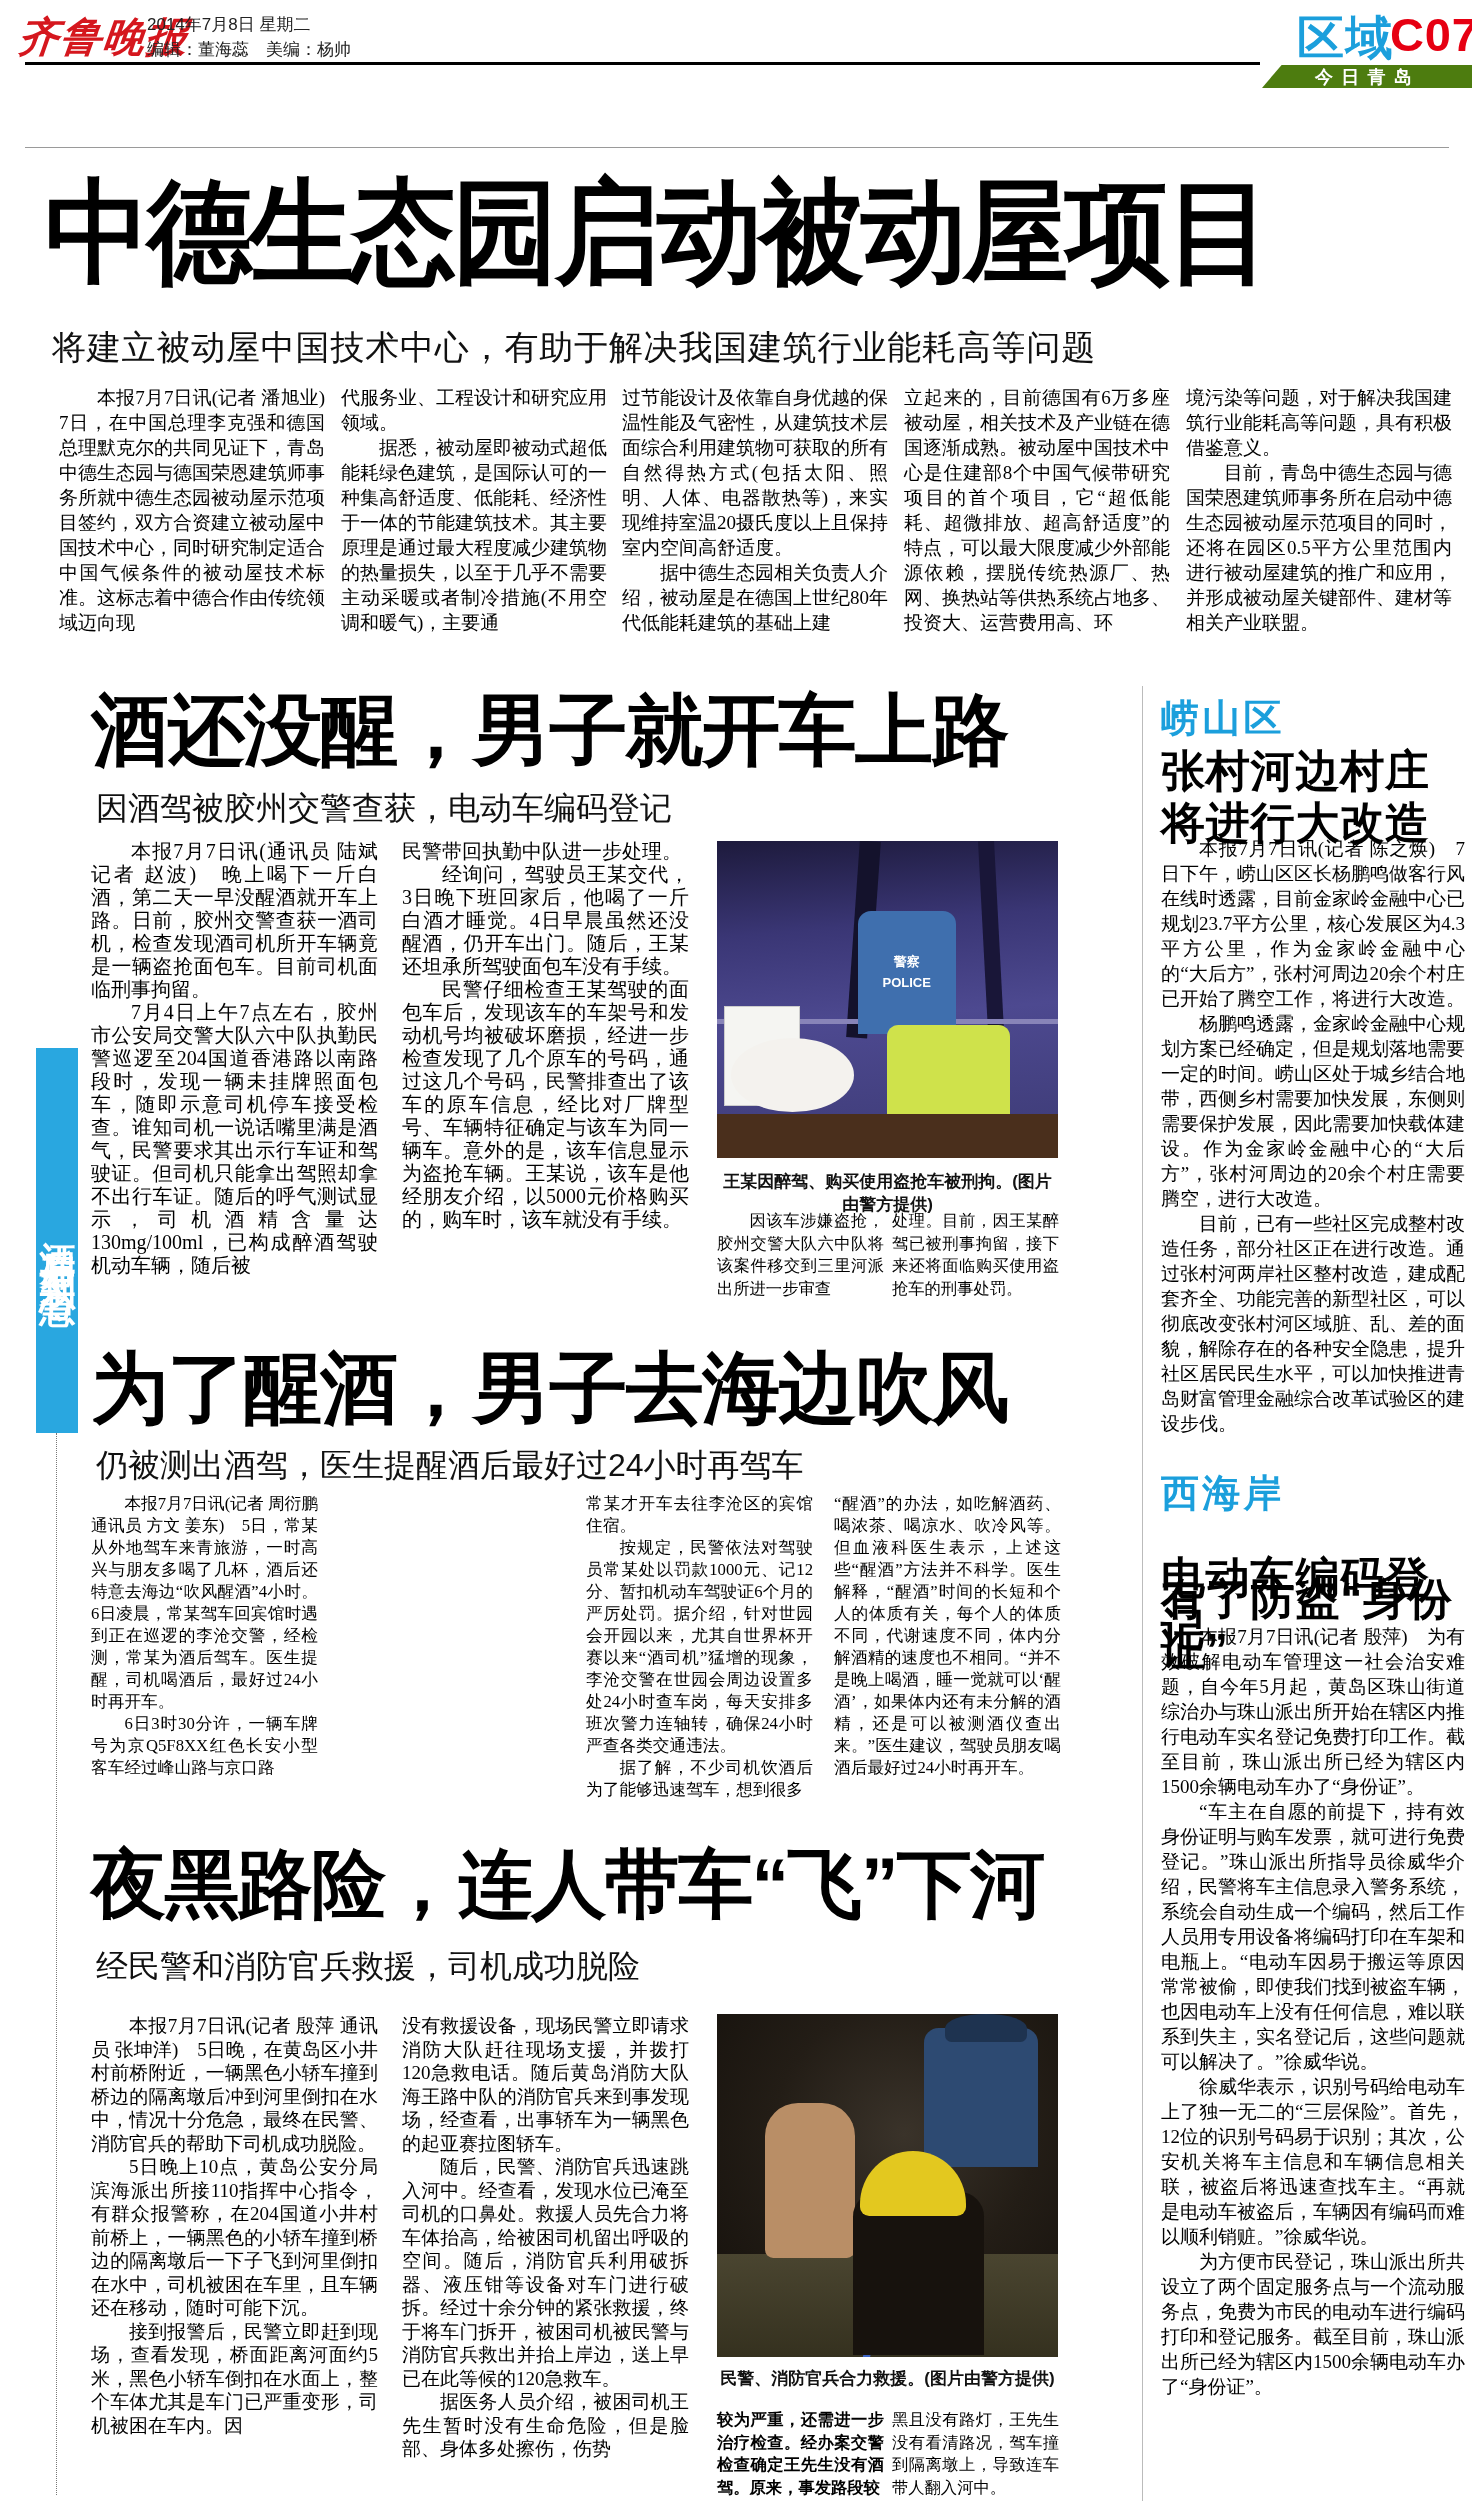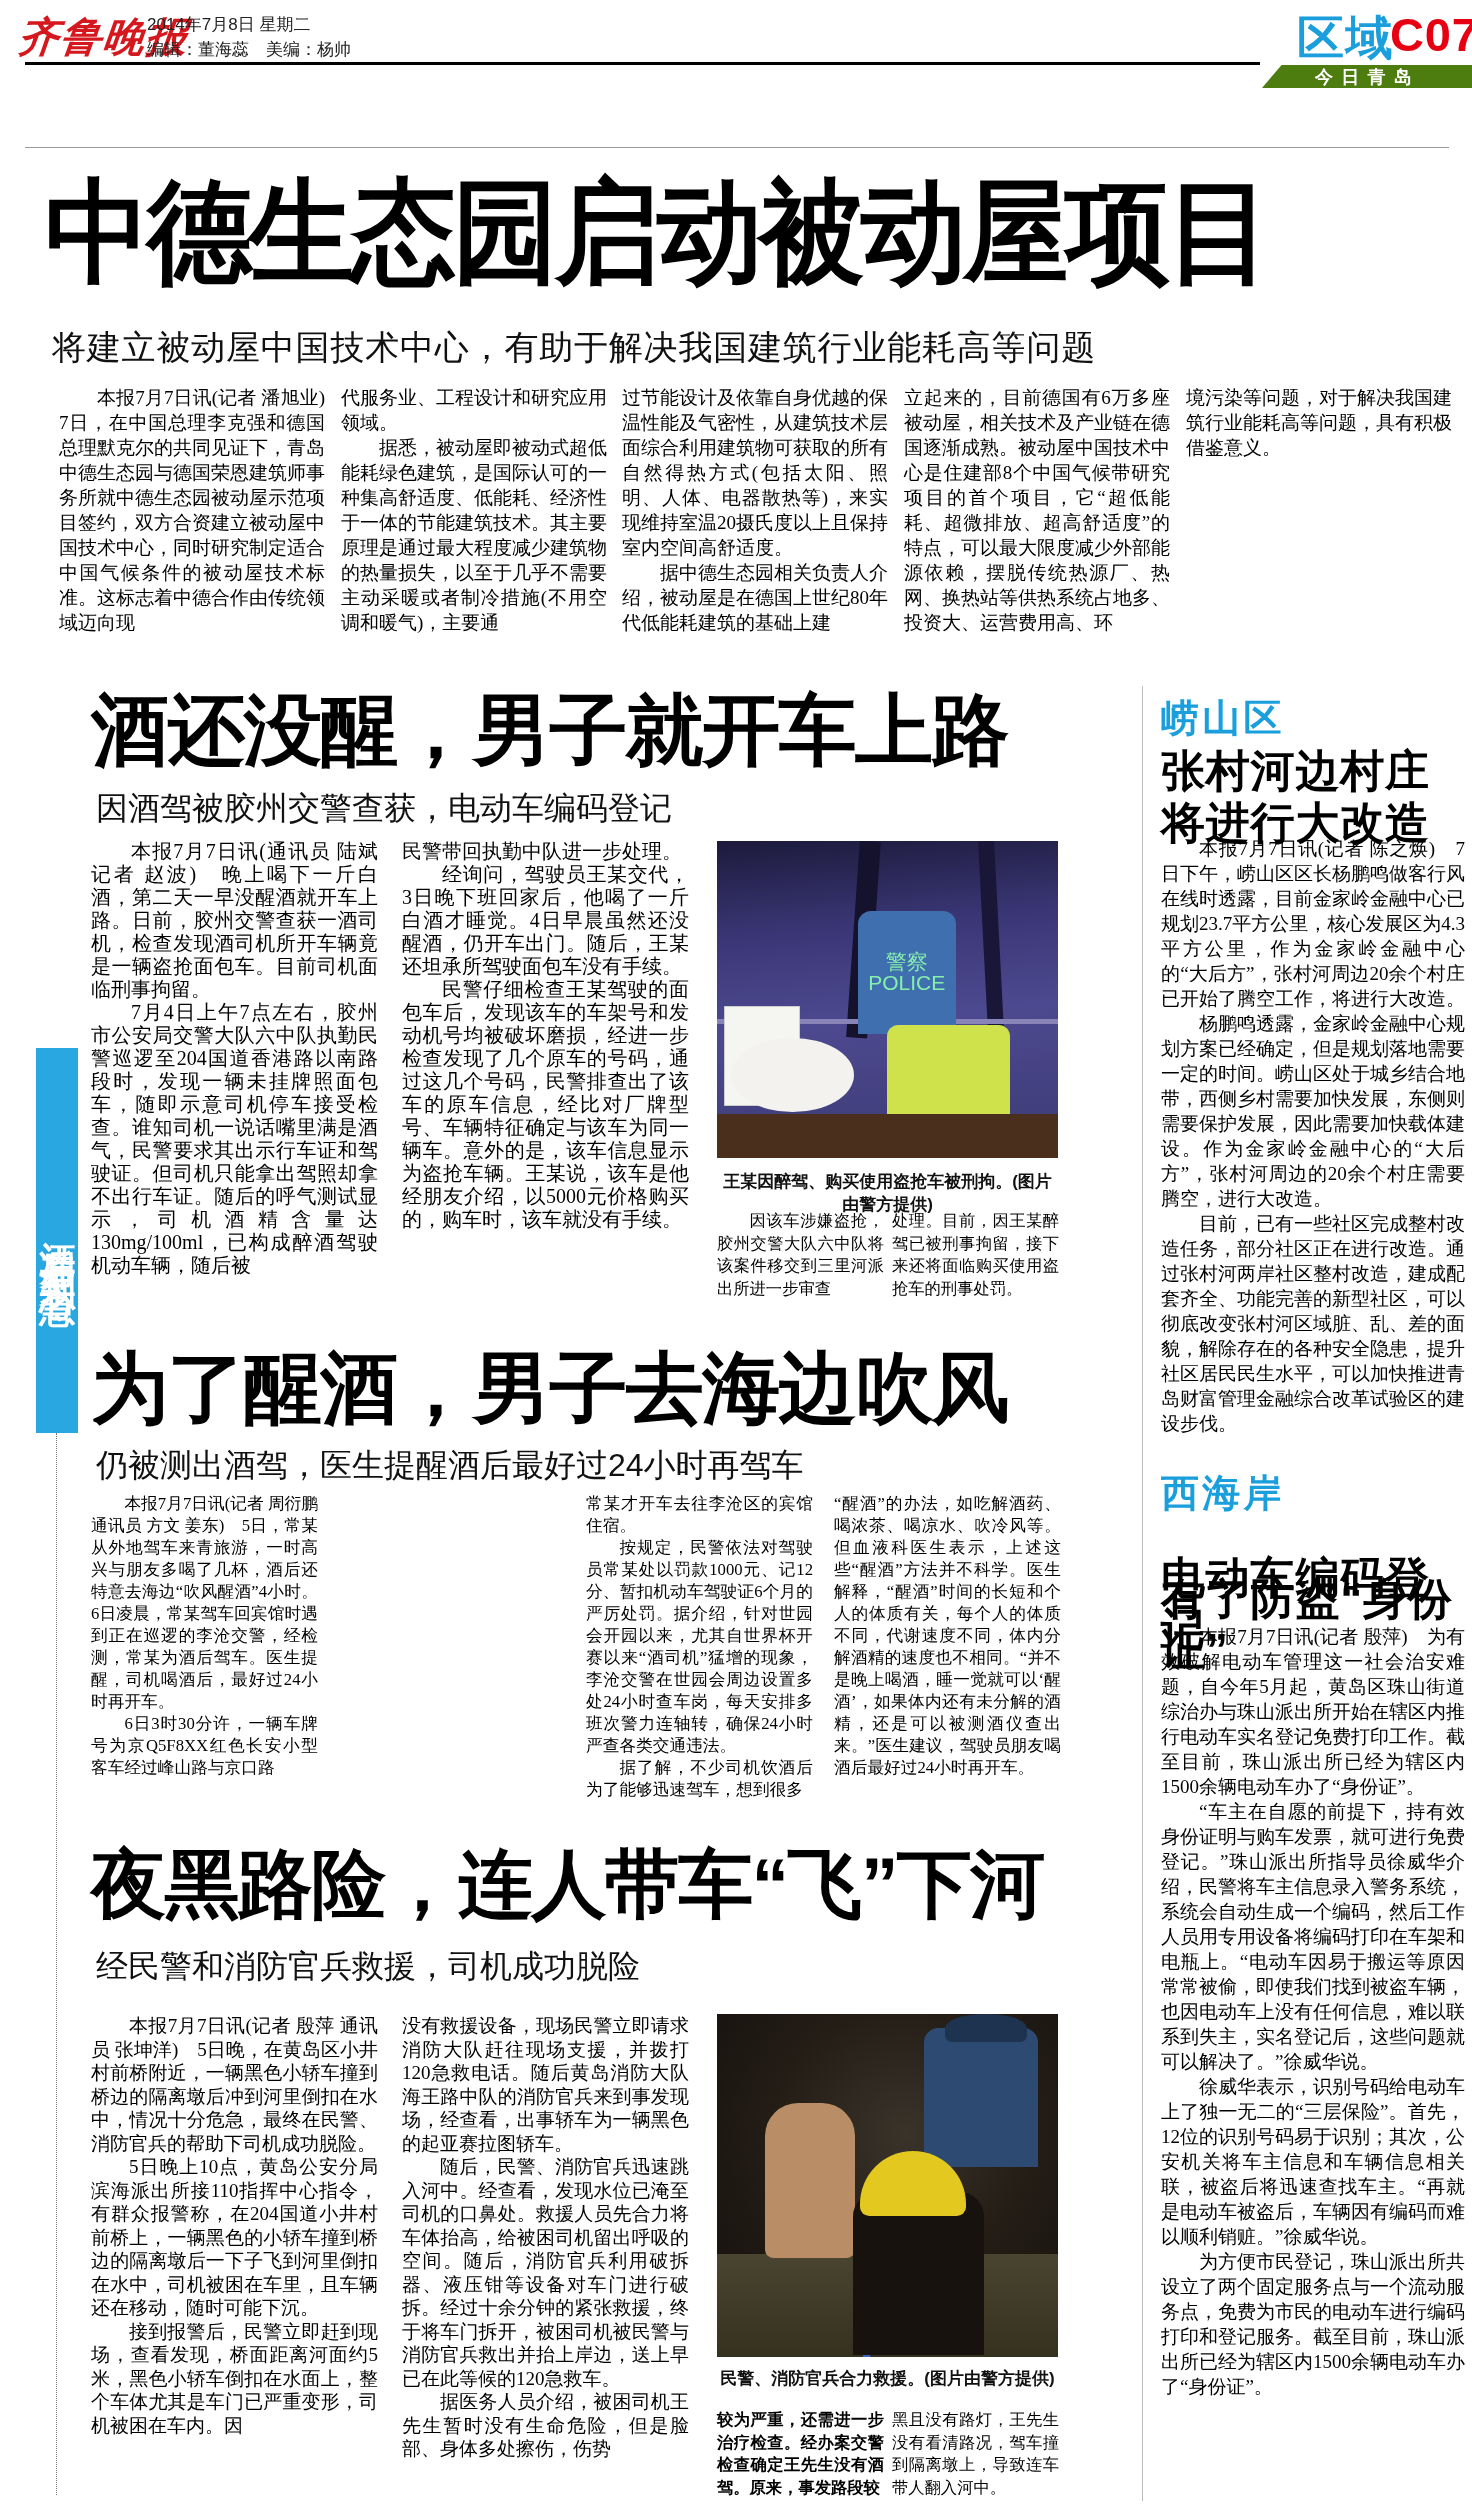--- a/index.html
+++ b/index.html
@@ -49,21 +49,21 @@
   .photo{overflow:hidden;}
   .ph1{background:linear-gradient(175deg,#1d1a3c 0%,#3a3675 28%,#4d4990 55%,#3c3a74 100%);}
   .ph1 .beam{position:absolute;left:40%;top:0;width:21px;height:62%;background:#14122c;transform:rotate(4deg);}
   .ph1 .beam2{position:absolute;left:78%;top:0;width:16.3px;height:60%;background:#191638;transform:rotate(-3deg);}
   .ph1 .shelf{position:absolute;left:0;top:56%;width:100%;height:5.7px;background:#8884b8;}
   .ph1 .plate{position:absolute;left:4%;top:62%;width:123px;height:74px;background:#f4f2ee;border-radius:50%;}
   .ph1 .desk{position:absolute;left:0;bottom:0;width:100%;height:14%;background:#4a2f1c;}
   .ph1 .vest{position:absolute;right:14%;top:58%;width:123px;height:123px;background:#cfe24b;border-radius:11.4px 11.4px 3.3px 3.3px;}
   .ph1 .officer{position:absolute;right:30%;top:22%;width:98px;height:123px;background:#3f6fae;border-radius:13px 13px 0 0;
         display:flex;flex-direction:column;align-items:center;justify-content:center;gap:3.3px;}
-  .ph1 .officer .lbl{font-family:"Liberation Sans","DejaVu Sans",sans-serif;color:#86efac;font-weight:normal;font-size:21px;line-height:18px;}
+  .ph1 .officer .lbl{font-family:"Liberation Sans","DejaVu Sans",sans-serif;color:#ffffff;font-weight:bold;font-size:13px;line-height:18px;}
   .ph1 .doc{position:absolute;left:2%;top:52%;width:74px;height:98px;background:#f5f5f2;border:1.6px solid #ccc;}
   .ph2{background:radial-gradient(circle at 55% 35%,#3a332a 0%,#231d16 45%,#120e0a 100%);}
   .ph2 .water{position:absolute;left:0;bottom:0;width:100%;height:30%;background:linear-gradient(180deg,#4a4530,#35311f);}
   .ph2 .helmet{position:absolute;left:42%;top:40%;width:106px;height:65px;background:#e3c81f;border-radius:57px 57px 9.8px 9.8px;}
   .ph2 .diver{position:absolute;left:40%;top:52%;width:131px;height:163px;background:#17120d;border-radius:24.5px 24.5px 0 0;}
   .ph2 .torso{position:absolute;left:14%;top:26%;width:90px;height:155px;background:#b98e66;border-radius:33px 33px 8.2px 8.2px;}
   .ph2 .cop{position:absolute;right:6%;top:4%;width:114px;height:139px;background:#2d4a72;border-radius:14.7px 14.7px 0 0;}
   .ph2 .cap{position:absolute;right:9%;top:0;width:82px;height:28px;background:#1e3350;border-radius:50% 50% 6.5px 6.5px;}
   .ph2 .hose{position:absolute;left:48%;top:55%;width:6.5px;height:163px;background:linear-gradient(180deg,#c23,#36c);transform:rotate(14deg);}
 </style>
@@ -94,20 +94,21 @@
     </div>
   <div class="col lead-col" style="left:622px;top:385px;">
       <p class="frag">过节能设计及依靠自身优越的保温性能及气密性，从建筑技术层面综合利用建筑物可获取的所有自然得热方式(包括太阳、照明、人体、电器散热等)，来实现维持室温20摄氏度以上且保持室内空间高舒适度。</p>
       <p class="frag ind">据中德生态园相关负责人介绍，被动屋是在德国上世纪80年代低能耗建筑的基础上建</p>
     </div>
   <div class="col lead-col" style="left:904px;top:385px;">
       <p class="frag">立起来的，目前德国有6万多座被动屋，相关技术及产业链在德国逐渐成熟。被动屋中国技术中心是住建部8个中国气候带研究项目的首个项目，它“超低能耗、超微排放、超高舒适度”的特点，可以最大限度减少外部能源依赖，摆脱传统热源厂、热网、换热站等供热系统占地多、投资大、运营费用高、环</p>
     </div>
   <div class="col lead-col" style="left:1186px;top:385px;">
       <p class="frag">境污染等问题，对于解决我国建筑行业能耗高等问题，具有积极借鉴意义。</p>
+      <p class="frag ind">目前，青岛中德生态园与德国荣恩建筑师事务所在启动中德生态园被动屋示范项目的同时，还将在园区0.5平方公里范围内进行被动屋建筑的推广和应用，并形成被动屋关键部件、建材等相关产业联盟。</p>
     </div>
 
   <div class="abs divider-v" style="left:1142px;top:686px;height:1815px;"></div>
 
   <div class="abs h2" style="left:91px;top:691px;">酒还没醒，男子就开车上路</div>
   <div class="abs h2s" style="left:96px;top:787px;">因酒驾被胶州交警查获，电动车编码登记</div>
   <div class="col a2-col" style="left:91px;top:840px;">
       <p class="frag ind">本报7月7日讯(通讯员 陆斌 记者 赵波)　晚上喝下一斤白酒，第二天一早没醒酒就开车上路。日前，胶州交警查获一酒司机，检查发现酒司机所开车辆竟是一辆盗抢面包车。目前司机面临刑事拘留。</p>
       <p class="frag ind">7月4日上午7点左右，胶州市公安局交警大队六中队执勤民警巡逻至204国道香港路以南路段时，发现一辆未挂牌照面包车，随即示意司机停车接受检查。谁知司机一说话嘴里满是酒气，民警要求其出示行车证和驾驶证。但司机只能拿出驾照却拿不出行车证。随后的呼气测试显示，司机酒精含量达130mg/100ml，已构成醉酒驾驶机动车辆，随后被</p>
     </div>

